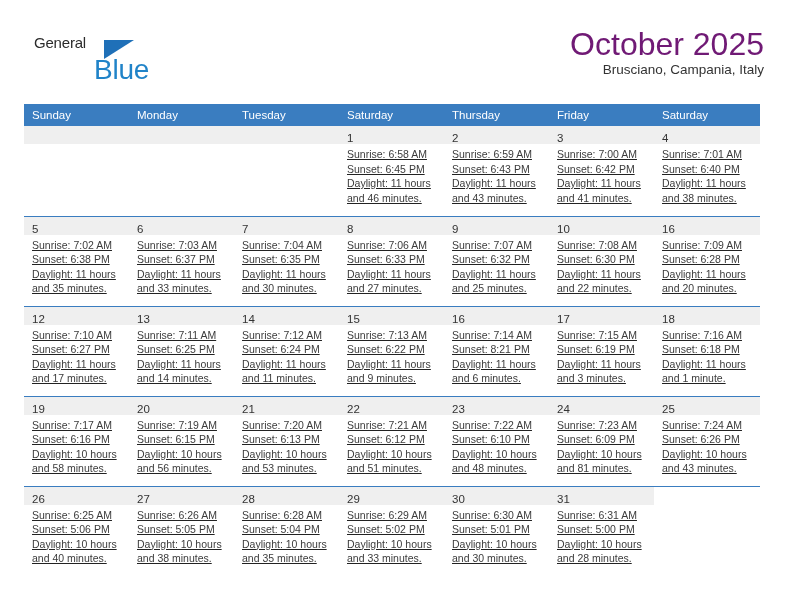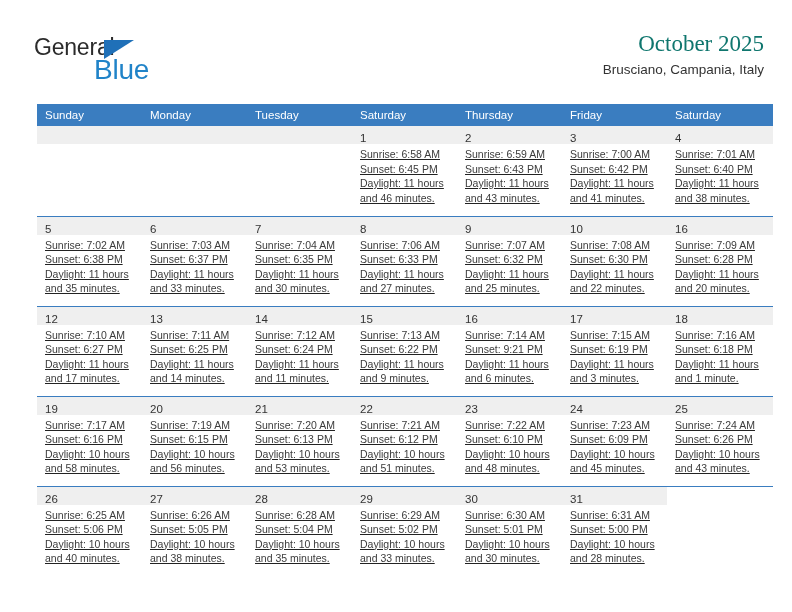--- a/index.html
+++ b/index.html
@@ -35,21 +35,21 @@
     position: absolute;
     left: 6px;
     top: 6px;
     width: 160px;
     height: 56px;
   }
   .brand-general {
     position: absolute;
     left: 0;
     top: 0;
-    font-size: 23px;
+    font-size: 15px;
     letter-spacing: -0.2px;
     color: #2b2b2b;
     font-family: "Liberation Sans", sans-serif;
   }
   .brand-tri {
     position: absolute;
     left: 70px;
     top: 6px;
     width: 0;
     height: 0;
@@ -66,38 +66,37 @@
     font-family: "Liberation Sans", sans-serif;
   }
 
   .title-block {
     position: absolute;
     right: 0;
     top: 0;
     text-align: right;
   }
   .cal-title {
-    font-size: 23px;
-    color: #0f766e;
+    font-size: 32px;
+    color: #701a75;
     line-height: 32px;
     white-space: nowrap;
-    font-family: Liberation Serif, serif;
   }
   .cal-subtitle {
     font-size: 13.5px;
     color: #333333;
     line-height: 20px;
     margin-top: 0;
     white-space: nowrap;
   }
 
   
   .calendar {
     position: absolute;
-    left: 37px;
+    left: 24px;
     top: 104px;
     width: 736px;
     border-collapse: collapse;
     table-layout: fixed;
   }
 
   .calendar th {
     background: #3a7dc0;
     color: #ffffff;
     font-size: 11.5px;
@@ -376,21 +375,21 @@
                 <div class="cell-line">Daylight: 11 hours</div>
                 <div class="cell-line">and 9 minutes.</div>
               </div>
             </div>
           </td>
           <td>
             <div class="cell">
               <div class="daynum-band"><span class="daynum">16</span></div>
               <div class="cell-body">
                 <div class="cell-line">Sunrise: 7:14 AM</div>
-                <div class="cell-line">Sunset: 9:21 PM</div>
+                <div class="cell-line">Sunset: 8:21 PM</div>
                 <div class="cell-line">Daylight: 11 hours</div>
                 <div class="cell-line">and 6 minutes.</div>
               </div>
             </div>
           </td>
           <td>
             <div class="cell">
               <div class="daynum-band"><span class="daynum">17</span></div>
               <div class="cell-body">
                 <div class="cell-line">Sunrise: 7:15 AM</div>
@@ -468,21 +467,21 @@
               </div>
             </div>
           </td>
           <td>
             <div class="cell">
               <div class="daynum-band"><span class="daynum">24</span></div>
               <div class="cell-body">
                 <div class="cell-line">Sunrise: 7:23 AM</div>
                 <div class="cell-line">Sunset: 6:09 PM</div>
                 <div class="cell-line">Daylight: 10 hours</div>
-                <div class="cell-line">and 45 minutes.</div>
+                <div class="cell-line">and 81 minutes.</div>
               </div>
             </div>
           </td>
           <td>
             <div class="cell">
               <div class="daynum-band"><span class="daynum">25</span></div>
               <div class="cell-body">
                 <div class="cell-line">Sunrise: 7:24 AM</div>
                 <div class="cell-line">Sunset: 6:26 PM</div>
                 <div class="cell-line">Daylight: 10 hours</div>

